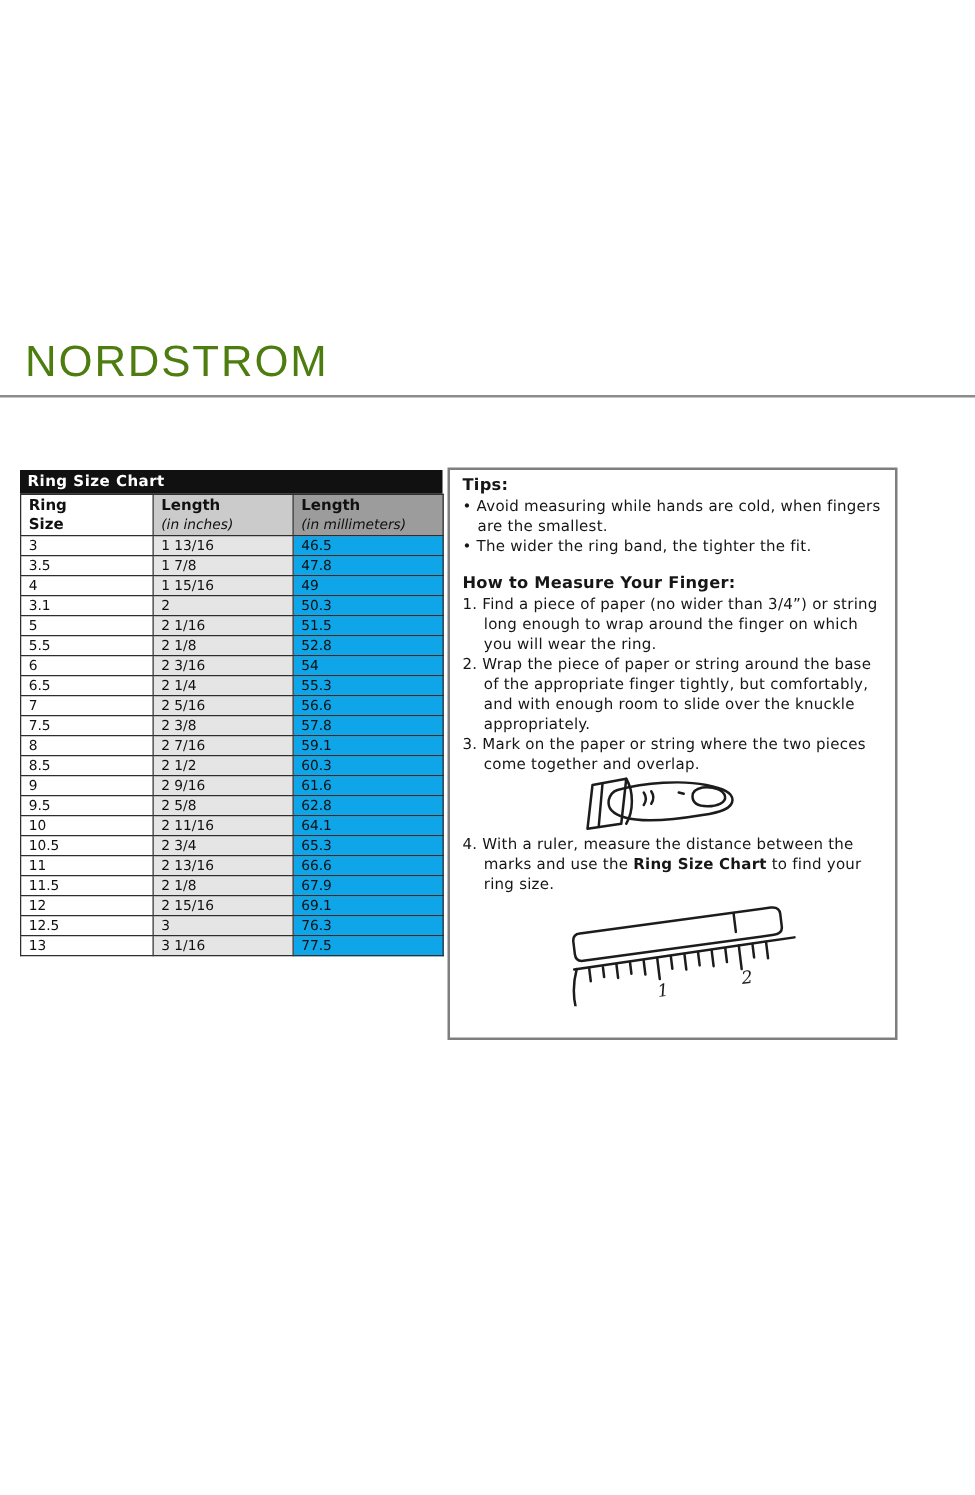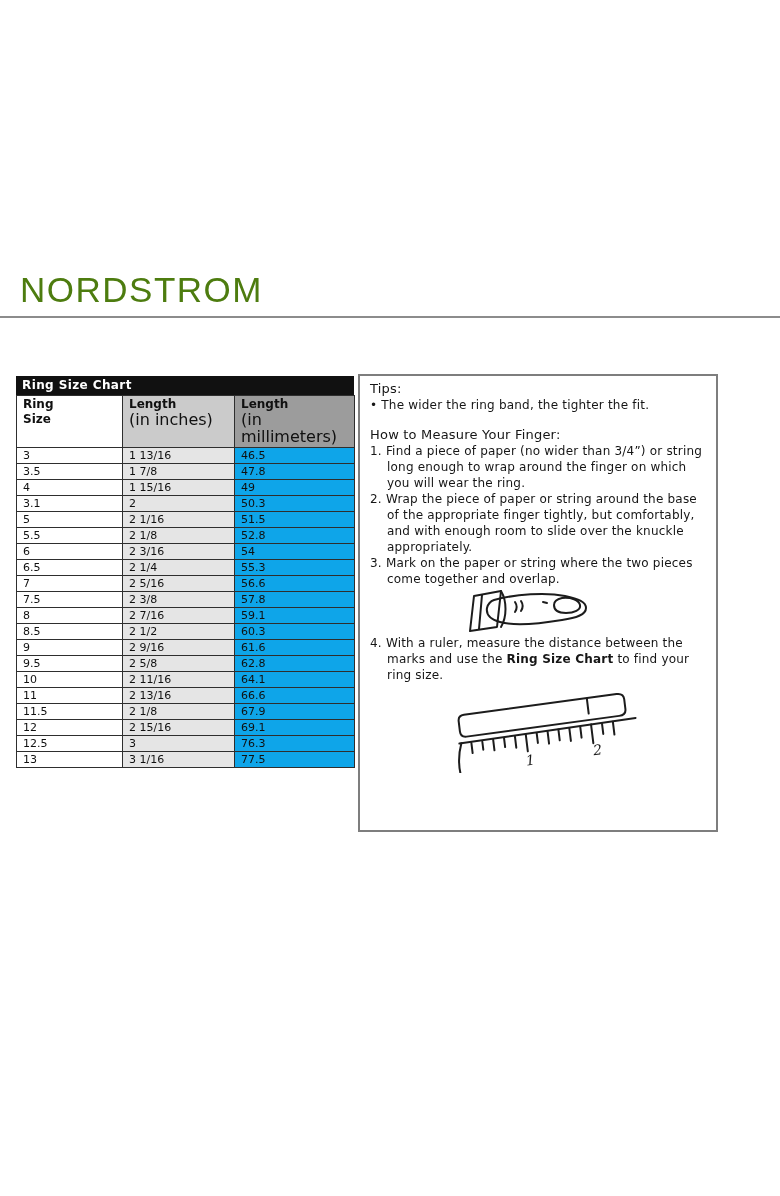--- a/index.html
+++ b/index.html
@@ -23,35 +23,35 @@
     padding:2px 0 3px 6px; letter-spacing:0.4px;
   }
   table.sizes { border-collapse:collapse; width:338px; table-layout:fixed; }
   table.sizes th, table.sizes td {
     border:1px solid #2e2e2e; text-align:left; color:#101010;
     font-size:11px; padding:1px 2px 1px 6px;
   }
   table.sizes th { vertical-align:top; line-height:15px; }
   table.sizes td { height:13px; line-height:13px; }
   .h1 { font-weight:bold; font-size:12px; }
-  .h2 { font-weight:normal; font-size:16px; }
+  .h2 { font-weight:normal; font-size:11px;font-style:italic; }
   th.c0, td.c0 { background:#ffffff; }
   th.c1 { background:#cbcbcb; }
   th.c2 { background:#9c9c9c; }
   td.c1 { background:#e5e5e5; }
   td.c2 { background:#0ea5e9; }
 
   
   .panel {
     position:absolute; left:358px; top:374px; width:360px; height:458px;
     border:2px solid #7e7e7e; box-sizing:border-box;
     padding:5px 8px 0 10px;
     font-size:12px; line-height:16px; letter-spacing:0.2px; color:#161616;
   }
-  .panel .h { font-weight:normal; font-size:13px; line-height:16px; }
+  .panel .h { font-weight:bold; font-size:13px; line-height:16px; }
   .bullet-item { padding-left:12px; text-indent:-12px; }
   .step { padding-left:17px; text-indent:-17px; }
   .gap { height:14px; }
 
   .fig-finger { margin:2px 0 2px 88px; }
   .fig-ruler  { margin:4px 0 0 70px; }
   svg.sketch { display:block; }
 </style>
 </head>
 <body>
@@ -153,20 +153,25 @@
           <td class="c0">9.5</td>
           <td class="c1">2 5/8</td>
           <td class="c2">62.8</td>
         </tr>
         <tr>
           <td class="c0">10</td>
           <td class="c1">2 11/16</td>
           <td class="c2">64.1</td>
         </tr>
         <tr>
+          <td class="c0">10.5</td>
+          <td class="c1">2 3/4</td>
+          <td class="c2">65.3</td>
+        </tr>
+        <tr>
           <td class="c0">11</td>
           <td class="c1">2 13/16</td>
           <td class="c2">66.6</td>
         </tr>
         <tr>
           <td class="c0">11.5</td>
           <td class="c1">2 1/8</td>
           <td class="c2">67.9</td>
         </tr>
         <tr>
@@ -184,20 +189,21 @@
           <td class="c1">3 1/16</td>
           <td class="c2">77.5</td>
         </tr>
       </tbody>
   </table>
 </div>
 
 <div class="panel">
   <div class="h">Tips:</div>
 
+  <div class="bullet-item"><span>•</span> <span>Avoid measuring while hands are cold, when fingers are the smallest.</span></div>
   <div class="bullet-item"><span>•</span> <span>The wider the ring band, the tighter the fit.</span></div>
 
   <div class="gap"></div>
 
   <div class="h">How to Measure Your Finger:</div>
 
   <div class="step"><span>1.</span> <span>Find a piece of paper (no wider than 3/4”) or string long enough to wrap around the finger on which you will wear the ring.</span></div>
   <div class="step"><span>2.</span> <span>Wrap the piece of paper or string around the base of the appropriate finger tightly, but comfortably, and with enough room to slide over the knuckle appropriately.</span></div>
   <div class="step"><span>3.</span> <span>Mark on the paper or string where the two pieces come together and overlap.</span></div>
 

